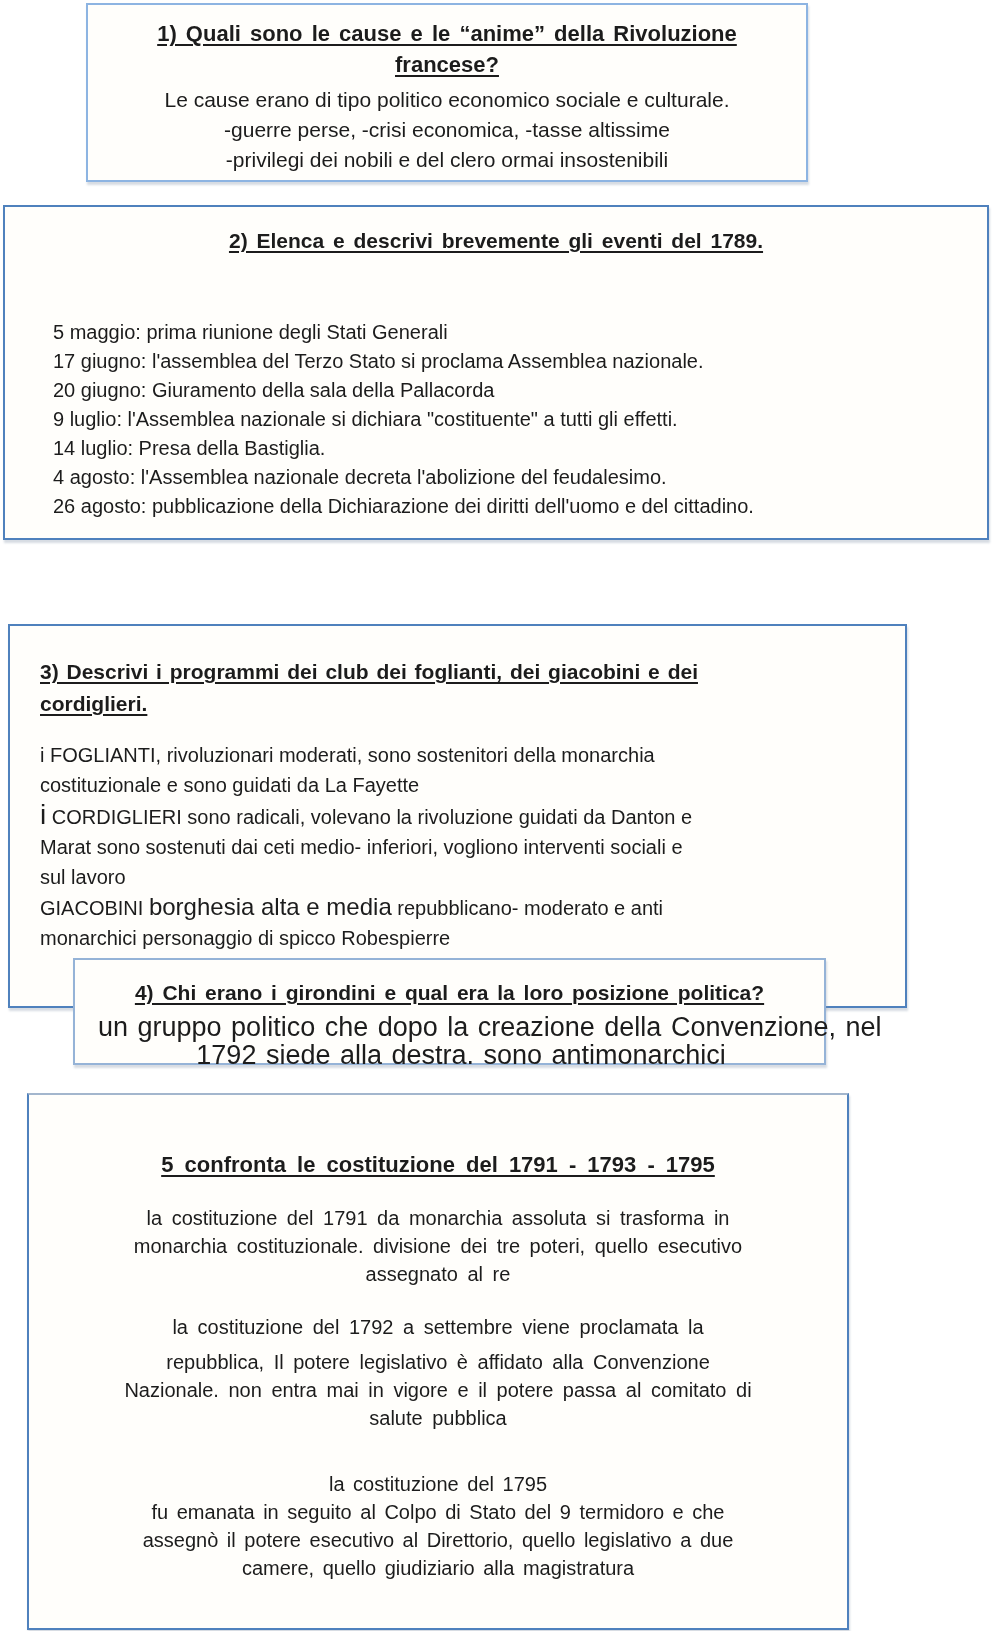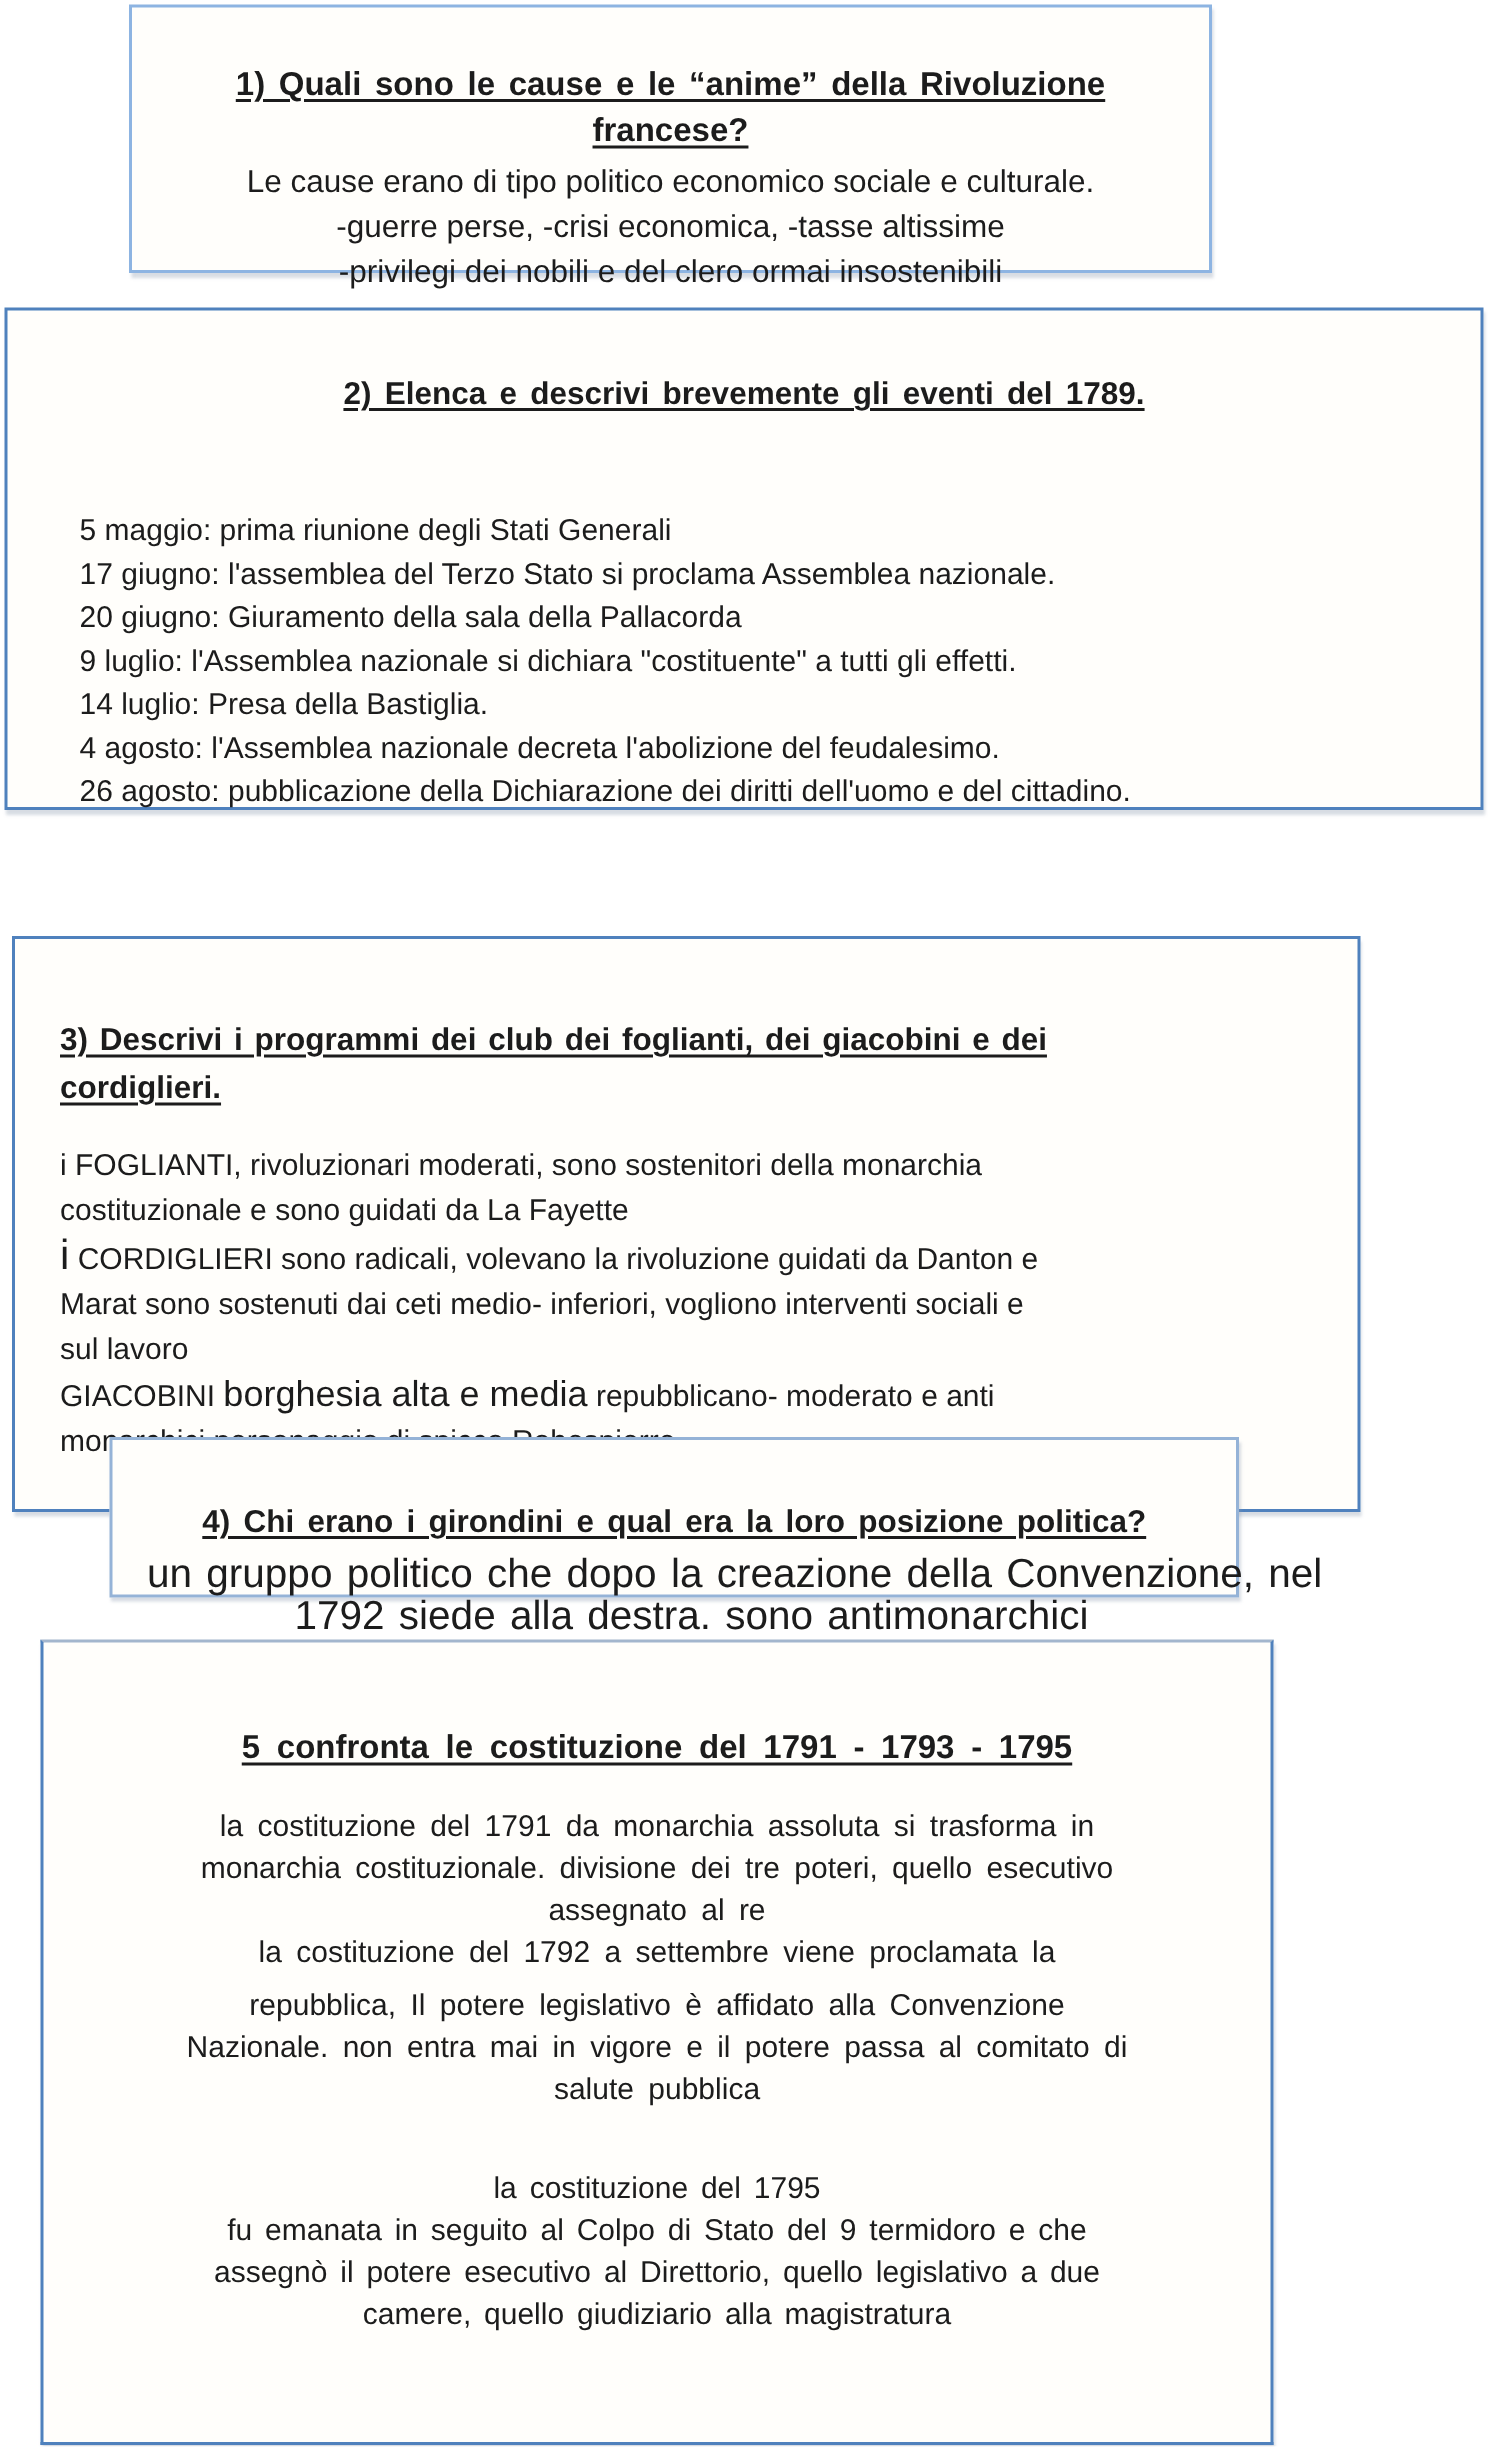--- a/index.html
+++ b/index.html
@@ -16,21 +16,20 @@
     position:absolute;
     background:#fffefb;
     border:2px solid #4f81bd;
     box-shadow:1px 3px 2px rgba(140,155,175,0.35);
   }
   .title {
     font-weight:bold;
     text-decoration:underline;
     text-decoration-thickness:2px;
     text-underline-offset:3px;
-    margin-top:22px;
   }
   .ln { white-space:nowrap; }
 
   
   #box1 { left:86px; top:3px; width:722px; height:179px; border-color:#8db4e2; padding-top:13px; text-align:center; }
   #box1 .title { font-size:22px; line-height:31px; word-spacing:3px; }
   #box1 .body  { font-size:21px; line-height:30px; margin-top:5px; }
 
   
   #box2 { left:3px; top:205px; width:986px; height:335px; padding-top:20px; }
@@ -46,21 +45,21 @@
 
   
   #box4 { left:73px; top:958px; width:753px; height:107px; border-color:#95b3d7; text-align:center; padding-top:18px; }
   #box4 .title { font-size:21px; line-height:30px; word-spacing:3px; }
   #box4 .body  { font-size:27px; line-height:28px; margin-top:5px; word-spacing:2px;padding-left:23px; }
 
   
   #box5 { left:27px; top:1093px; width:822px; height:537px; border-top-color:#a3b6cd; text-align:center; }
   #box5 .title { display:block; margin-top:55px; font-size:22px; line-height:30px; word-spacing:5px; }
   #box5 .para-1791   { margin-top:24px; font-size:20px; line-height:28px; word-spacing:4px; }
-  #box5 .para-1792a  { font-size:20px; line-height:28px; word-spacing:4px; }
+  #box5 .para-1792a  { margin-top:25px; font-size:20px; line-height:28px; word-spacing:4px; }
   #box5 .para-1792b  { margin-top:7px;  font-size:20px; line-height:28px; word-spacing:4px; }
   #box5 .para-1795   { margin-top:38px; font-size:20px; line-height:28px; word-spacing:3px; }
 </style>
 </head>
 <body>
 
 <div class="page">
 
   <section class="box" id="box1">
     <h2 class="title">

